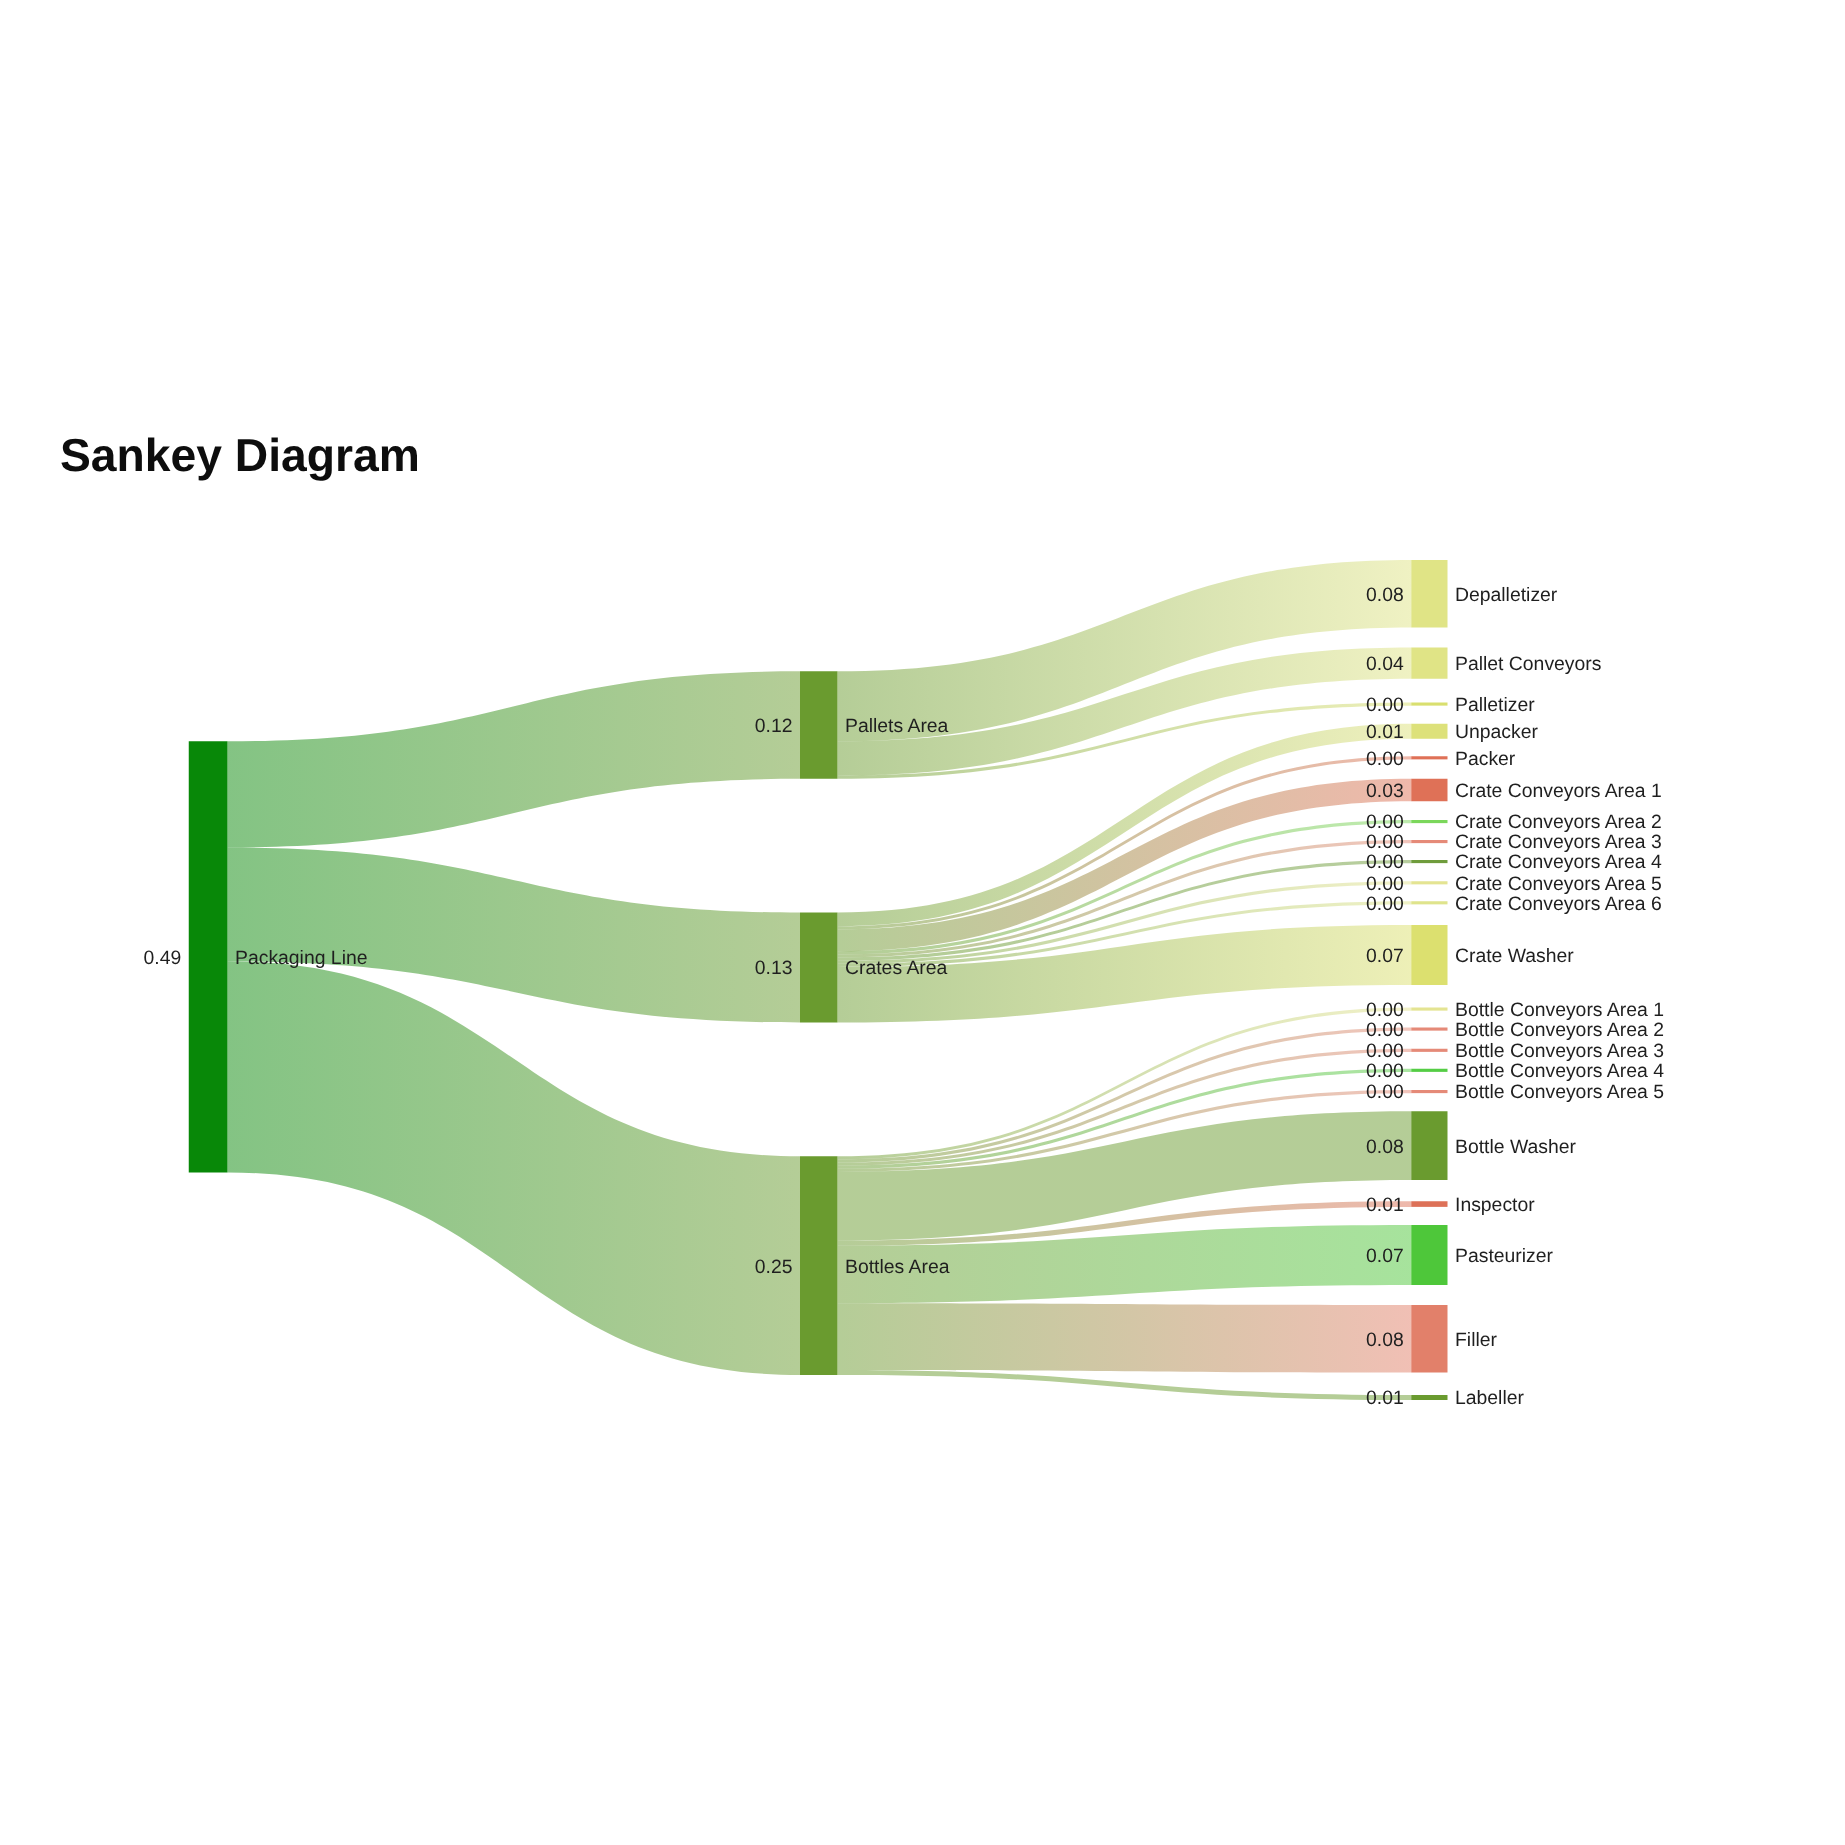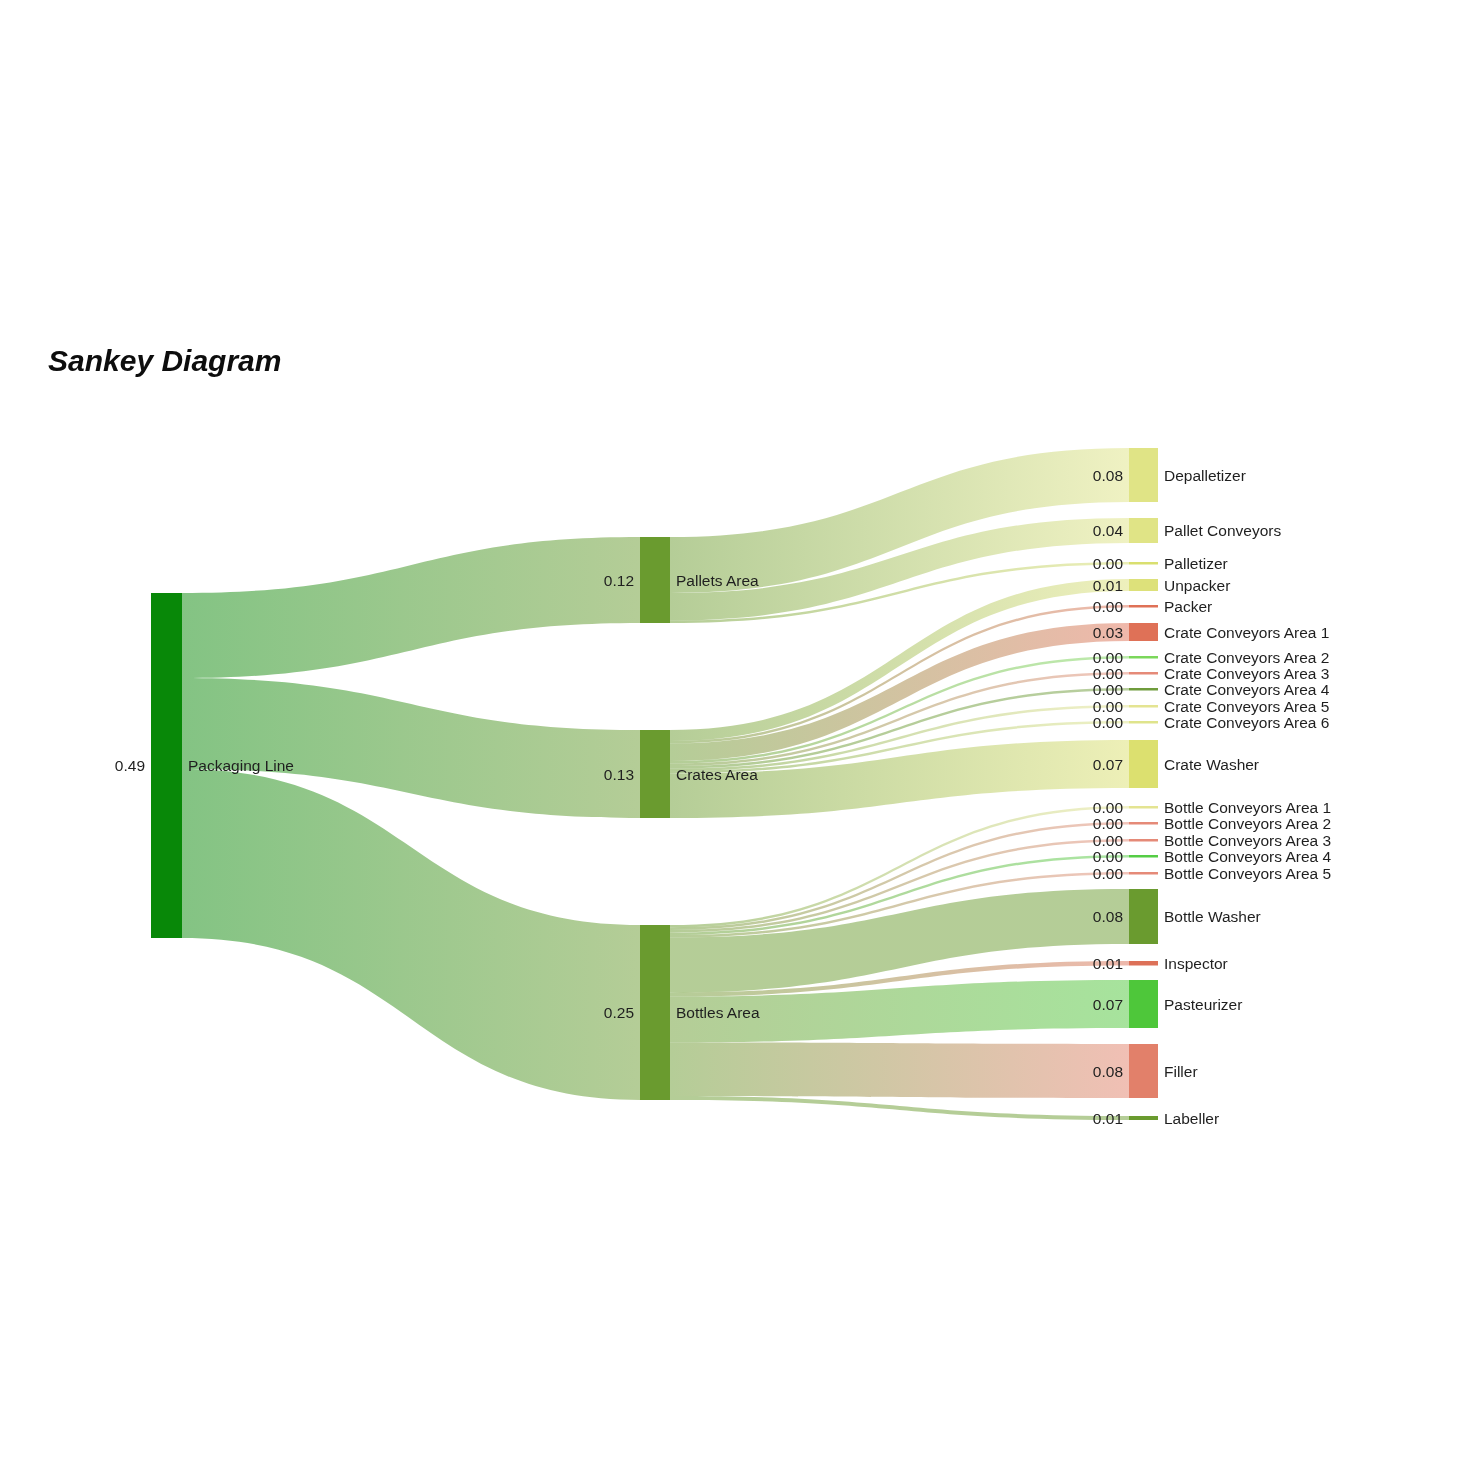--- a/index.html
+++ b/index.html
@@ -14,25 +14,24 @@
   #canvas {
     position: relative;
     width: 1476px;
     height: 1476px;
     background: #ffffff;
   }
   #chart-title {
     position: absolute;
     left: 48px;
     top: 344px;
-    font-size: 30px;
+    font-size: 37px;
     font-weight: 700;
     color: #0d0d0d;
     letter-spacing: 0px;
-    font-style: italic;
   }
   svg text {
     font-family: "Liberation Sans", sans-serif;
     font-size: 15.5px;
     fill: #1f1f1f;
   }
 </style>
 </head>
 <body>
 

